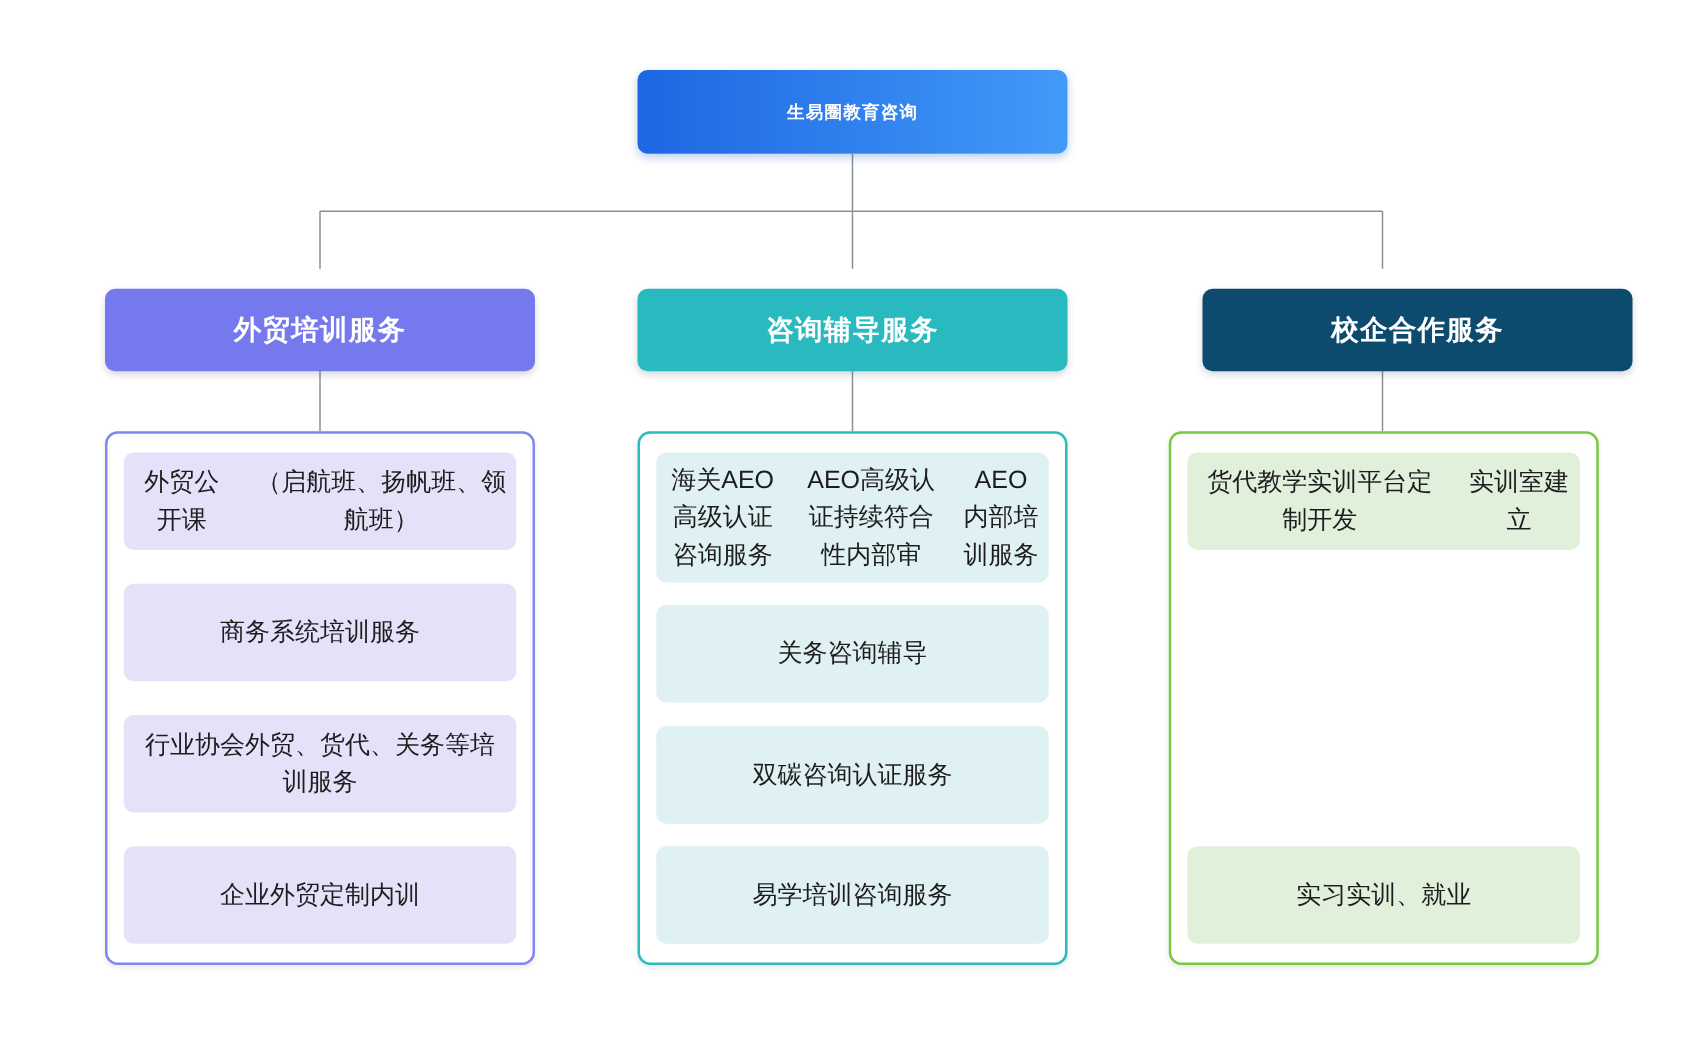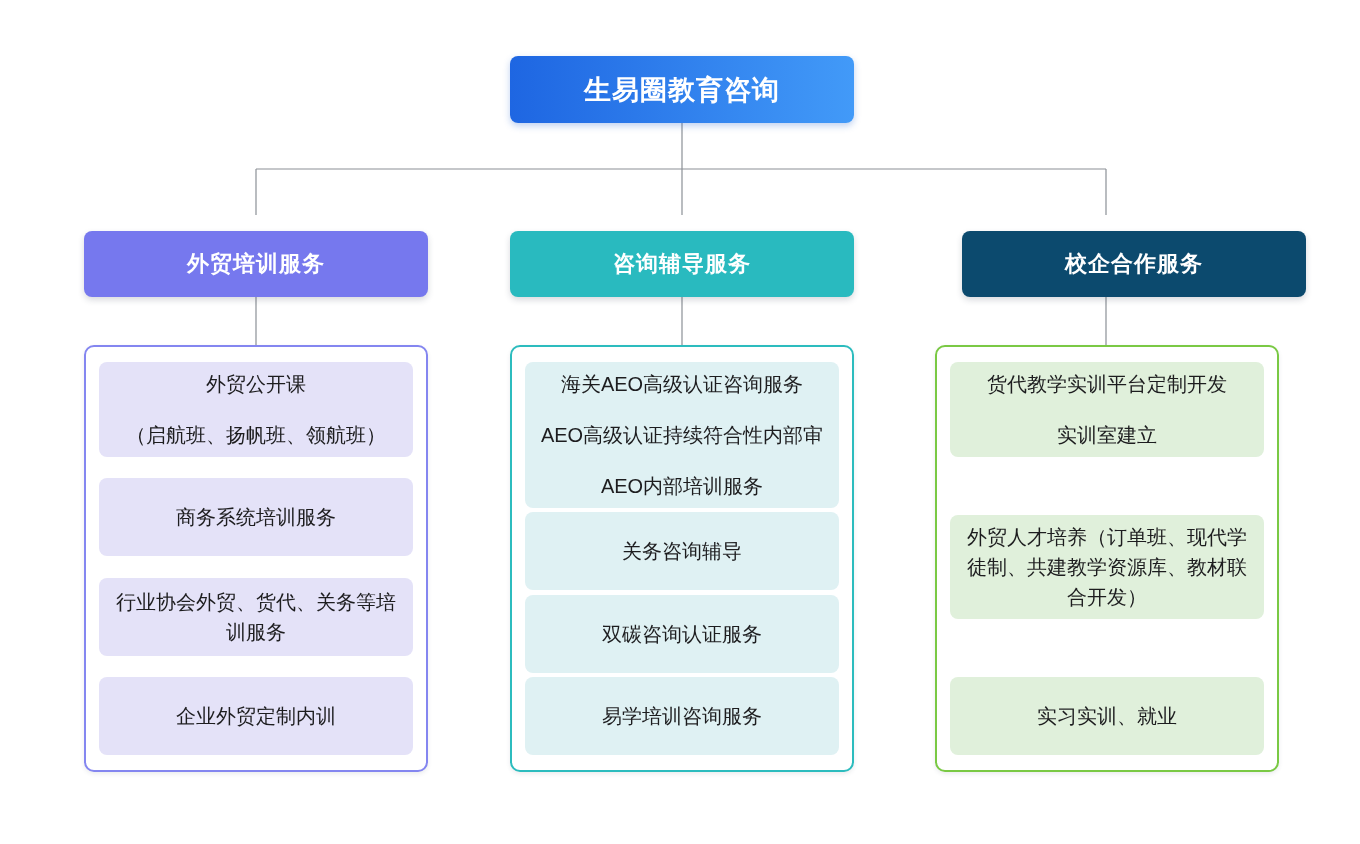--- a/index.html
+++ b/index.html
@@ -24,21 +24,21 @@
   .node-root {
     position: absolute;
     left: 510px;
     top: 56px;
     width: 344px;
     height: 67px;
     box-sizing: border-box;
     border-radius: 8px;
     background: linear-gradient(90deg, #1E66E2 0%, #429AF8 100%);
     color: #ffffff;
-    font-size: 27px;
+    font-size: 14px;
     font-weight: bold;
     display: flex;
     align-items: center;
     justify-content: center;
     letter-spacing: 1px;
     box-shadow: 0 3px 7px rgba(25, 90, 200, 0.28);
   }
   .branch-header {
     position: absolute;
     top: 231px;
@@ -69,21 +69,21 @@
     flex-direction: column;
     justify-content: space-between;
     box-shadow: 0 2px 4px rgba(60, 70, 90, 0.10);
   }
   .node-card {
     box-sizing: border-box;
     border-radius: 8px;
     min-height: 78px;
     padding: 7px 8px;
     display: flex;
-    flex-direction: column;
+    flex-direction: row;
     align-items: center;
     justify-content: center;
     text-align: center;
     font-size: 20px;
     line-height: 30px;
     color: #1d1d1f;
     gap: 21px;
   }
   .col-0 { left: 84px; }
   .col-1 { left: 510px; }
@@ -161,20 +161,17 @@
 
   <div class="branch-header col-2 hdr-2">
     <span>校企合作服务</span>
   </div>
   <div class="branch-container col-2 ctr-2">
     <div class="node-card card-2">
       <div>货代教学实训平台定制开发</div>
       <div>实训室建立</div>
     </div>
     <div class="node-card card-2">
-      <div>外贸人才培养（订单班、现代学徒制、共建教学资源库、教材联合开发）</div>
-    </div>
-    <div class="node-card card-2">
       <div>实习实训、就业</div>
     </div>
   </div>
 
 </div>
 
 </body></html>

